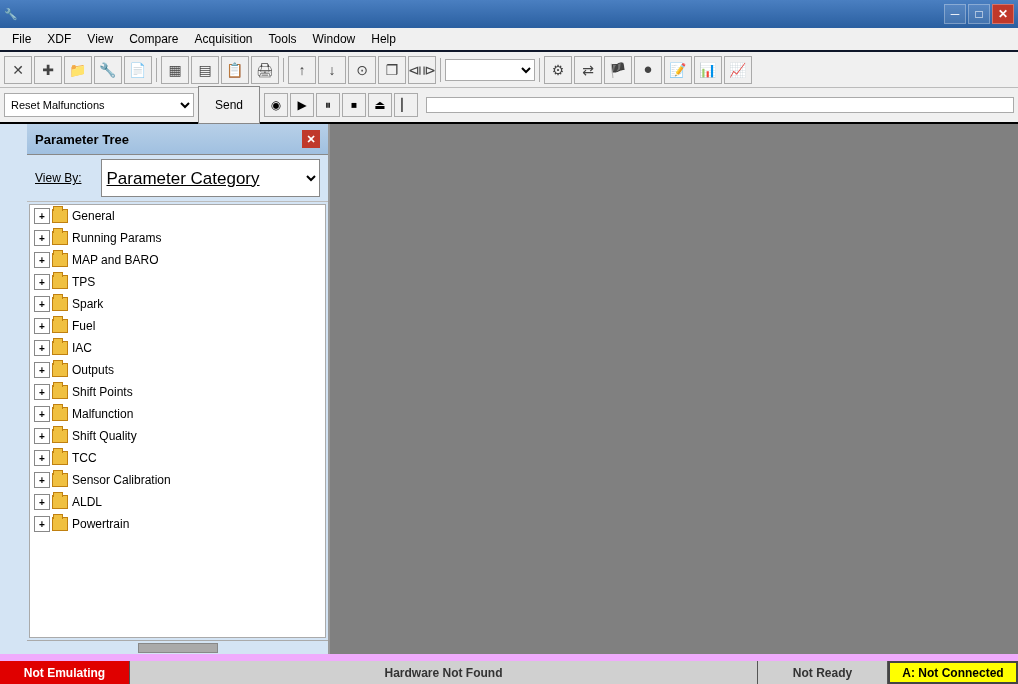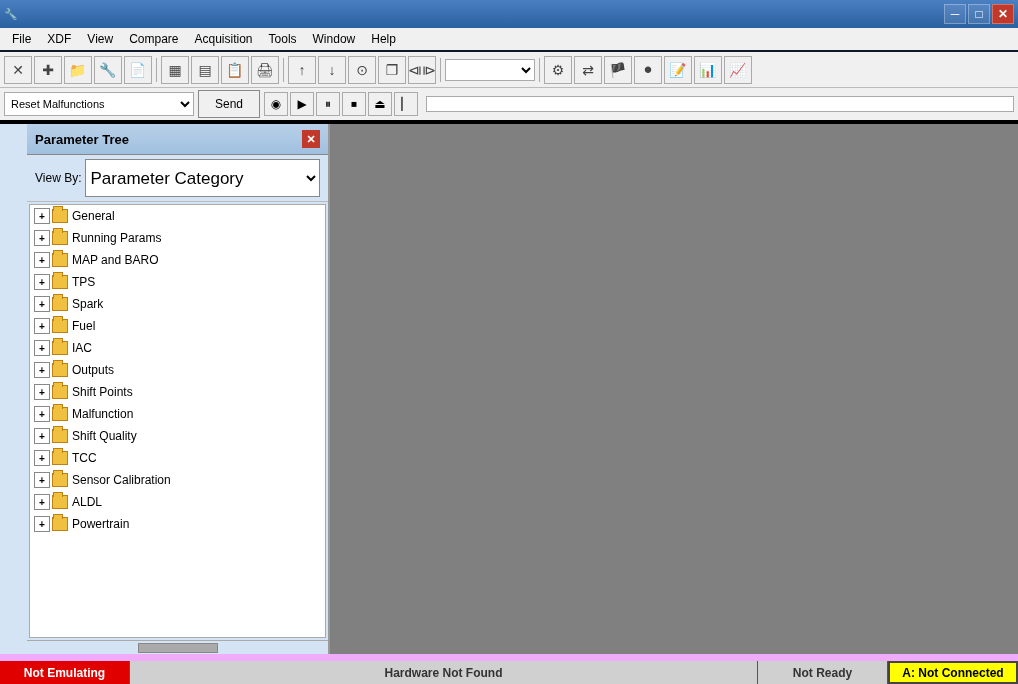--- a/index.html
+++ b/index.html
@@ -73,34 +73,34 @@
       width: 90px;
     }
     .tb-icon { font-size: 14px; color: #444; }
 
     
     #toolbar2 {
       background: #f0f0f0;
       height: 36px;
       display: flex;
       align-items: center;
-      border-bottom: 4px solid #000000;
+      border-bottom: 2px solid #000000;
       padding: 2px 4px;
       gap: 4px;
     }
     .dropdown-select {
       height: 24px;
       border: 1px solid #aaa;
       background: white;
       font-size: 11px;
       width: 190px;
       padding: 0 2px;
     }
     .send-btn {
-      height: 28px;
+      height: 38px;
       background: #f0f0f0;
       border: 1px solid #888;
       padding: 0 16px;
       cursor: pointer;
       font-size: 12px;
     }
     .playback-controls { display: flex; gap: 2px; align-items: center; }
     .play-btn {
       width: 24px; height: 24px;
       border: 1px solid #aaa;
@@ -150,23 +150,24 @@
       display: flex; align-items: center; justify-content: center;
       cursor: pointer;
       font-size: 11px;
       font-weight: bold;
     }
 
     #view-by-row {
       display: flex;
       align-items: center;
       padding: 4px 8px;
-      gap: 4px;
+      gap: 20px;
       background: #d4e4f4;
       border-bottom: 1px solid #bbb;
+      text-decoration: underline;
     }
     #view-by-label { font-size: 12px; }
     #view-by-select {
       flex: 1;
       height: 38px;
       font-size: 17px;
       border: 1px solid #888;
       background: white;
     }
 

